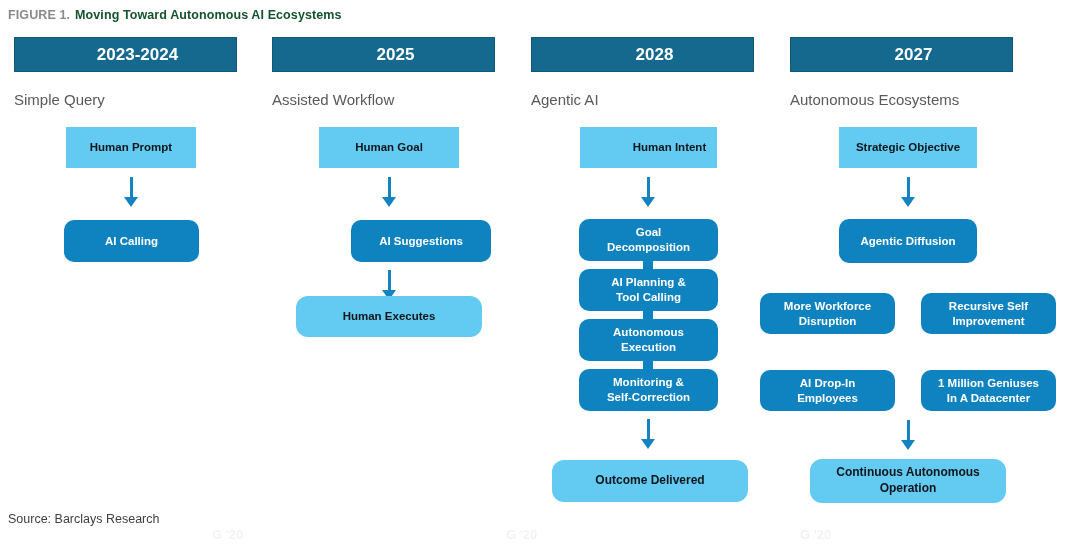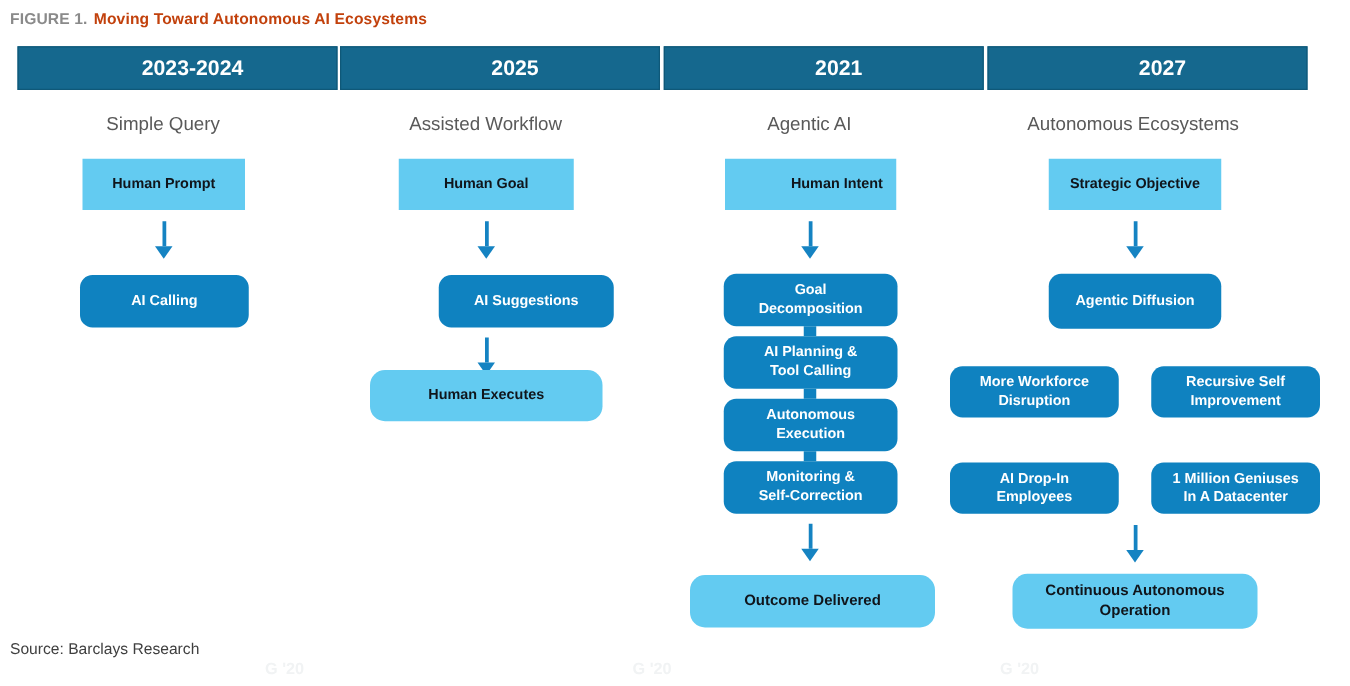--- a/index.html
+++ b/index.html
@@ -11,30 +11,30 @@
   * { box-sizing: border-box; }
   html, body { margin: 0; padding: 0; background: #ffffff; }
   body {
     font-family: "Liberation Sans", "DejaVu Sans", sans-serif;
     width: 1080px; height: 549px; position: relative; overflow: hidden;
   }
   .canvas { position: absolute; left: 0; top: 0; width: 1080px; height: 549px; }
 
   .fig-title { position: absolute; left: 8px; top: 8px; font-size: 12.5px; font-weight: bold; letter-spacing: 0.1px; }
   .fig-title .label { color: #8a8a8a; margin-right: 5px; }
-  .fig-title .text  { color: #c2410c; text-align: right; }
+  .fig-title .text  { color: #14532d; text-align: right; }
 
   .year-header {
-    position: absolute; top: 37px; width: 256px; height: 35px;
+    position: absolute; top: 37px; width: 223px; height: 35px;
     background: var(--header-teal); border: 1px solid #0F5878;
     color: #ffffff; font-size: 17px; font-weight: bold;
     display: flex; align-items: center; justify-content: center; padding-left: 24px;
   }
   .subtitle {
-    position: absolute; top: 91px; width: 233px; text-align: center;
+    position: absolute; top: 91px; width: 233px; 
     color: #595959; font-size: 15px;
   }
 
   .box {
     position: absolute; display: flex; align-items: center; justify-content: center;
     text-align: center; font-weight: bold; font-size: 11.5px; line-height: 1.3;
     white-space: pre-line; padding: 2px 6px;
   }
   .box.light { background: var(--light-blue); color: #10151b; }
   .box.dark  { background: var(--dark-blue); color: #ffffff; border-radius: 10px; }
@@ -58,21 +58,21 @@
 <body>
 
 <div class="canvas">
 
   <div class="fig-title">
     <span class="label">FIGURE 1.</span><span class="text">Moving Toward Autonomous AI Ecosystems</span>
   </div>
 
   <div class="year-header" style="left:14px;">2023-2024</div>
   <div class="year-header" style="left:272px;">2025</div>
-  <div class="year-header" style="left:531px;">2021</div>
+  <div class="year-header" style="left:531px;">2028</div>
   <div class="year-header" style="left:790px;">2027</div>
 
   <div class="subtitle" style="left:14px;">Simple Query</div>
   <div class="subtitle" style="left:272px;">Assisted Workflow</div>
   <div class="subtitle" style="left:531px;">Agentic AI</div>
   <div class="subtitle" style="left:790px;">Autonomous Ecosystems</div>
 
   <div class="box light" style="left:66px; top:127px; width:130px; height:41px;">Human Prompt</div>
   <div class="arrow" style="left:124px; top:177px;">
       <div class="stem"></div>

